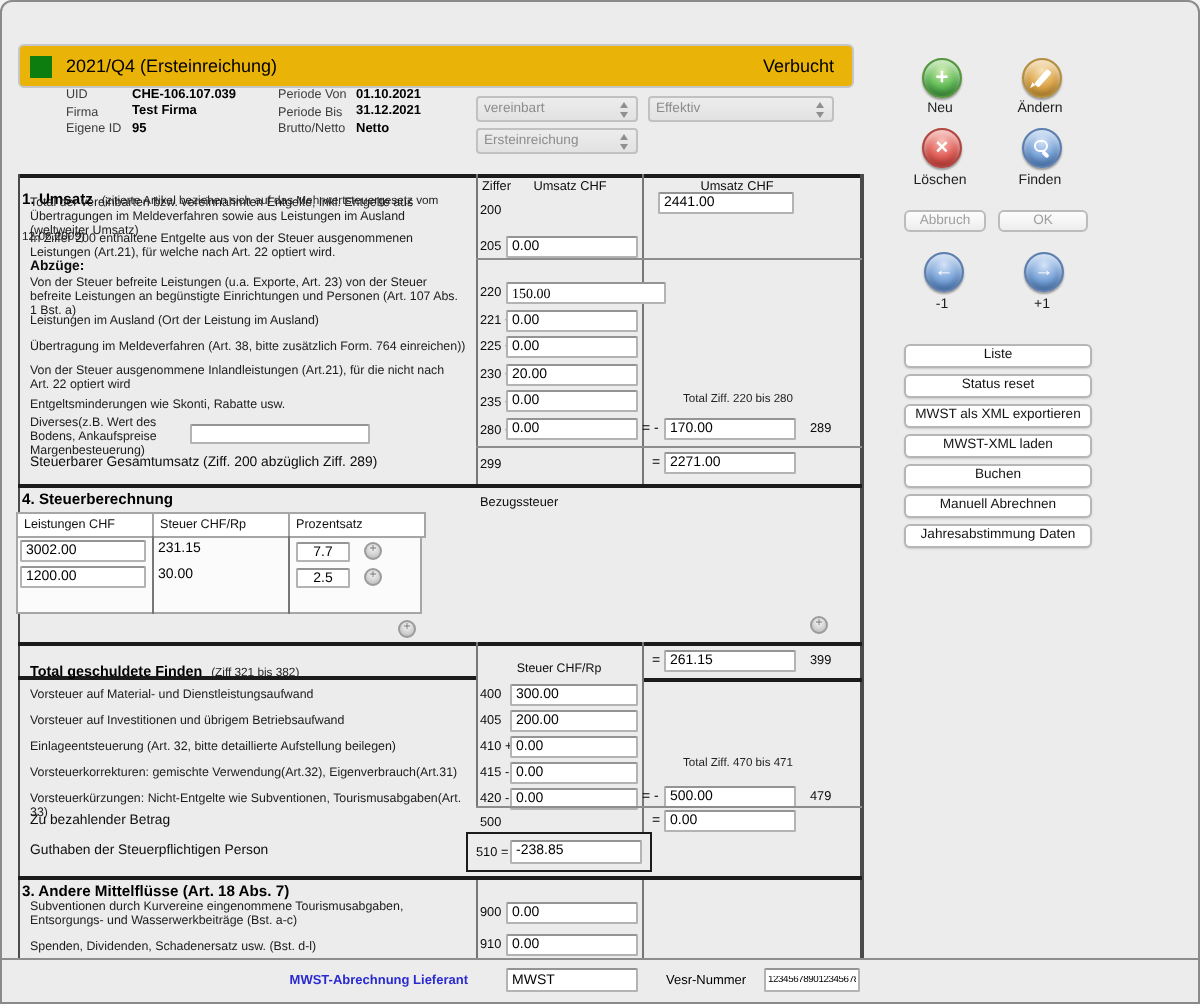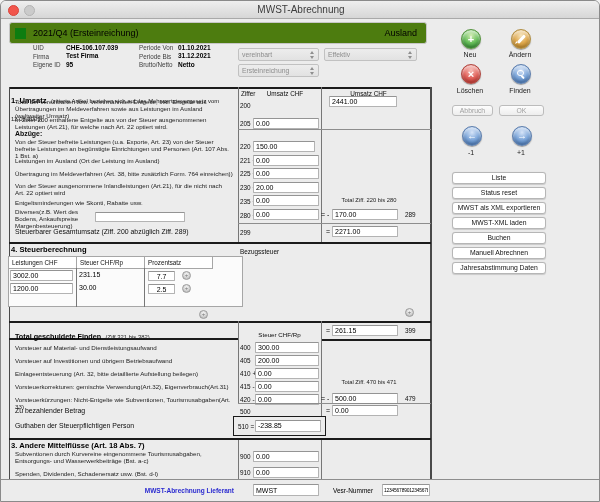--- a/index.html
+++ b/index.html
@@ -3,21 +3,21 @@
 <meta charset="utf-8">
 <style>
   html,body{margin:0;padding:0;background:#f2f2f2;font-family:"Liberation Sans","DejaVu Sans",sans-serif;}
   #win{position:relative;width:600px;height:502px;background:#ececec;border:1px solid #8a8a8a;border-radius:6px 6px 0 0;overflow:hidden;box-sizing:border-box;}
   .ab{position:absolute;}
   
   #titlebar{left:0;top:0;width:600px;height:17px;background:linear-gradient(#efefef,#d6d6d6);border-bottom:1px solid #a9a9a9;}
   .tl{width:9px;height:9px;border-radius:50%;top:4px;}
   #title{width:600px;top:3px;text-align:center;font-size:10px;color:#3c3c3c;}
   
-  #banner{left:8px;top:21px;width:418px;height:22px;background:#4d7c0f;border:1px solid #c6c6c6;border-radius:3px;box-sizing:border-box;}
+  #banner{left:8px;top:21px;width:418px;height:22px;background:#eab308;border:1px solid #c6c6c6;border-radius:3px;box-sizing:border-box;}
   #greensq{left:5px;top:5px;width:11px;height:11px;background:#0e7d10;}
   #bannertitle{left:23px;top:5px;font-size:9px;color:#000;}
   #bannerstatus{right:9px;top:5px;font-size:9px;color:#000;}
   
   .ilbl{font-size:6.3px;color:#3d3d3d;}
   .ival{font-size:6.5px;color:#000;font-weight:700;}
   .dd{height:13px;background:linear-gradient(#ededed,#e2e2e2);border:1px solid #c1c1c1;border-radius:2px;box-sizing:border-box;color:#8d8d8d;font-size:6.8px;line-height:11px;padding:0 3px;}
   .dd .arr{position:absolute;right:2px;top:2px;width:6px;}
   .dd .arr i{display:block;width:0;height:0;border-left:2.6px solid transparent;border-right:2.6px solid transparent;}
   .dd .arr i.up{border-bottom:3px solid #8f8f8f;margin-bottom:1.5px;}
@@ -61,30 +61,25 @@
   
   #lieferantlbl{font-size:6.5px;font-weight:600;color:#2a2ad0;text-align:right;}
   #vesrlbl{font-size:6.5px;color:#000;}
   #vesrinput{font-size:4.9px;letter-spacing:-0.2px;padding:0 1px;}
 </style>
 </head>
 <body>
 
 <div id="win">
 
-  <div class="ab" id="titlebar">
-    <div class="ab tl" style="left:7px;background:#f2564c;border:0.5px solid #d8453c;"></div>
-    <div class="ab tl" style="left:23px;background:#cbcbcb;border:0.5px solid #b4b4b4;"></div>
-    <div class="ab" id="title">MWST-Abrechnung</div>
-  </div>
 
   <div class="ab" id="banner">
     <div class="ab" id="greensq"></div>
     <div class="ab" id="bannertitle">2021/Q4 (Ersteinreichung)</div>
-    <div class="ab" id="bannerstatus">Ausland</div>
+    <div class="ab" id="bannerstatus">Verbucht</div>
   </div>
 
   <div class="ab ilbl" style="left:32px;top:43px;">UID</div>
   <div class="ab ival" style="left:65px;top:42.5px;">CHE-106.107.039</div>
   <div class="ab ilbl" style="left:32px;top:51.5px;">Firma</div>
   <div class="ab ival" style="left:65px;top:51px;">Test Firma</div>
   <div class="ab ilbl" style="left:32px;top:60px;">Eigene ID</div>
   <div class="ab ival" style="left:65px;top:59.5px;">95</div>
 
   <div class="ab ilbl" style="left:138px;top:43px;">Periode Von</div>
@@ -176,21 +171,21 @@
   <input class="fld" style="left: 328px; top: 95px; width: 68px; height: 11px;" value="2441.00">
 
   <div class="ab d" style="left:14px;top:115px;width:218px;">In Ziffer 200 enthaltene Entgelte aus von der Steuer ausgenommenen Leistungen (Art.21), für welche nach Art. 22 optiert wird.</div>
   <div class="ab z" style="left:239px;top:119px;">205</div>
   <input class="fld" style="left: 252px; top: 117px; width: 66px; height: 11px;" value="0.00">
 
   <div class="ab d7" style="left:14px;top:129px;font-weight:600;">Abzüge:</div>
 
   <div class="ab d" style="left:14px;top:137px;width:218px;">Von der Steuer befreite Leistungen (u.a. Exporte, Art. 23) von der Steuer befreite Leistungen an begünstigte Einrichtungen und Personen (Art. 107 Abs. 1 Bst. a)</div>
   <div class="ab z" style="left:239px;top:142px;">220</div>
-  <input class="fld" style="left: 252px; top: 140px; width: 62px; height: 11px;" value="150.00">
+  <input class="fld" style="left: 252px; top: 140px; width: 80px; height: 11px; font-family: Liberation Serif, serif;" value="150.00">
 
   <div class="ab d" style="left:14px;top:156px;width:218px;">Leistungen im Ausland (Ort der Leistung im Ausland)</div>
   <div class="ab z" style="left:239px;top:156px;">221 +</div>
   <input class="fld" style="left: 252px; top: 154px; width: 66px; height: 11px;" value="0.00">
 
   <div class="ab d" style="left:14px;top:169px;width:218px;">Übertragung im Meldeverfahren (Art. 38, bitte zusätzlich Form. 764 einreichen))</div>
   <div class="ab z" style="left:239px;top:169px;">225 +</div>
   <input class="fld" style="left: 252px; top: 167px; width: 66px; height: 11px;" value="0.00">
 
   <div class="ab d" style="left:14px;top:181px;width:218px;">Von der Steuer ausgenommene Inlandleistungen (Art.21), für die nicht nach Art. 22 optiert wird</div>
@@ -213,21 +208,21 @@
   <div class="ab z" style="left:404px;top:210px;">289</div>
 
   <div class="ab d7" style="left:14px;top:227px;width:220px;">Steuerbarer Gesamtumsatz (Ziff. 200 abzüglich Ziff. 289)</div>
   <div class="ab z" style="left:239px;top:228px;">299</div>
   <div class="ab eq" style="left:325px;top:227px;">=</div>
   <input class="fld" style="left: 331px; top: 224.5px; width: 66px; height: 11px;" value="2271.00">
 
   <div class="ab sect" style="left:10px;top:244px;">4. Steuerberechnung</div>
   <div class="ab hcol" style="left:239px;top:246.5px;">Bezugssteuer</div>
 
-  <div class="ab" id="s2table" style="left:7px;top:255px;width:235px;height:51px;">
+  <div class="ab" id="s2table" style="left:7px;top:255px;width:203px;height:51px;">
     <div class="ab thead" style="left:-1px;top:-1px;width:69px;">Leistungen CHF</div>
     <div class="ab thead" style="left:67px;top:-1px;width:69px;">Steuer CHF/Rp</div>
     <div class="ab thead" style="left:135px;top:-1px;width:69px;">Prozentsatz</div>
     <div class="vline ab thin" style="left:67px;top:11px;width:1px;height:39px;"></div>
     <div class="vline ab thin" style="left:135px;top:11px;width:1px;height:39px;"></div>
 
     <input class="fld" style="left: 1px; top: 13px; width: 63px; height: 11px;" value="3002.00">
     <div class="ab cellval" style="left:70px;top:14px;">231.15</div>
     <input class="fld" style="left: 139px; top: 14px; width: 27px; height: 10px; text-align: center;" value="7.7">
     <div class="ab miniorb" style="left:173px;top:14px;">

